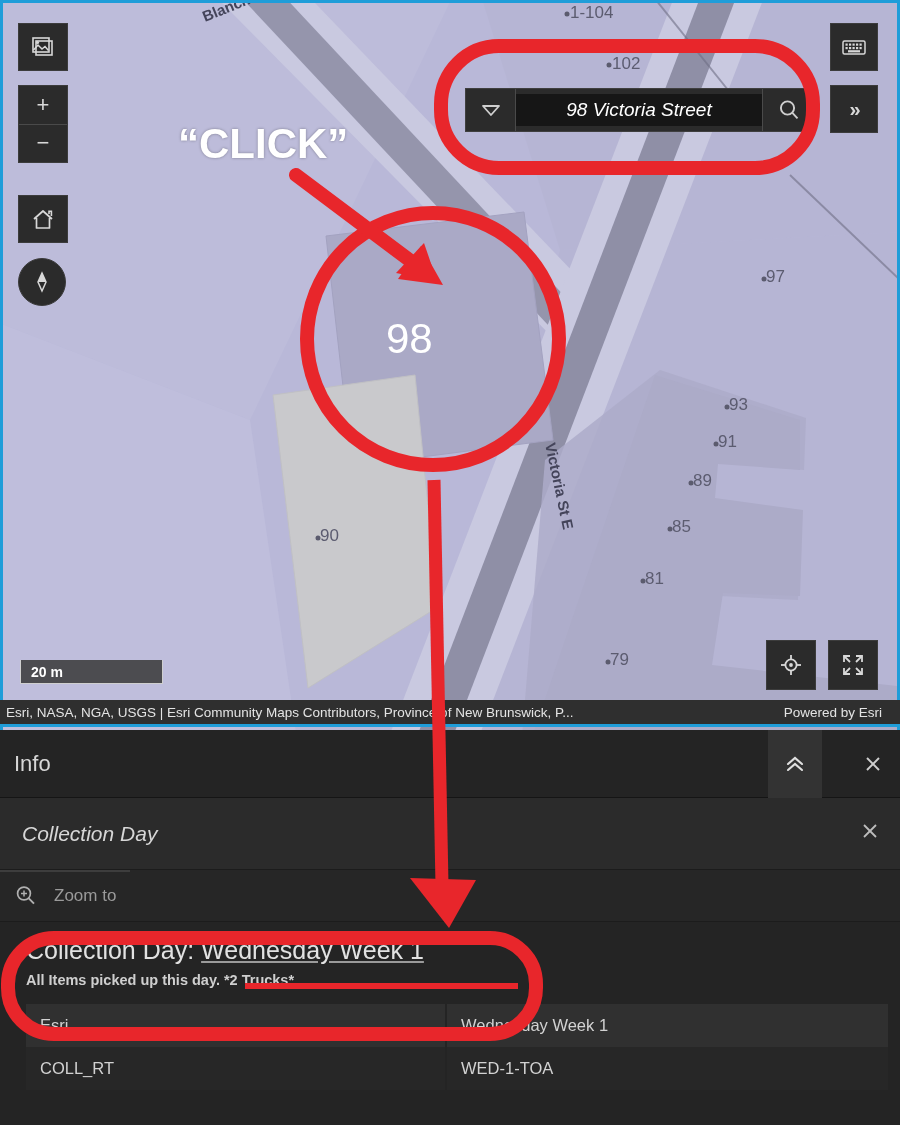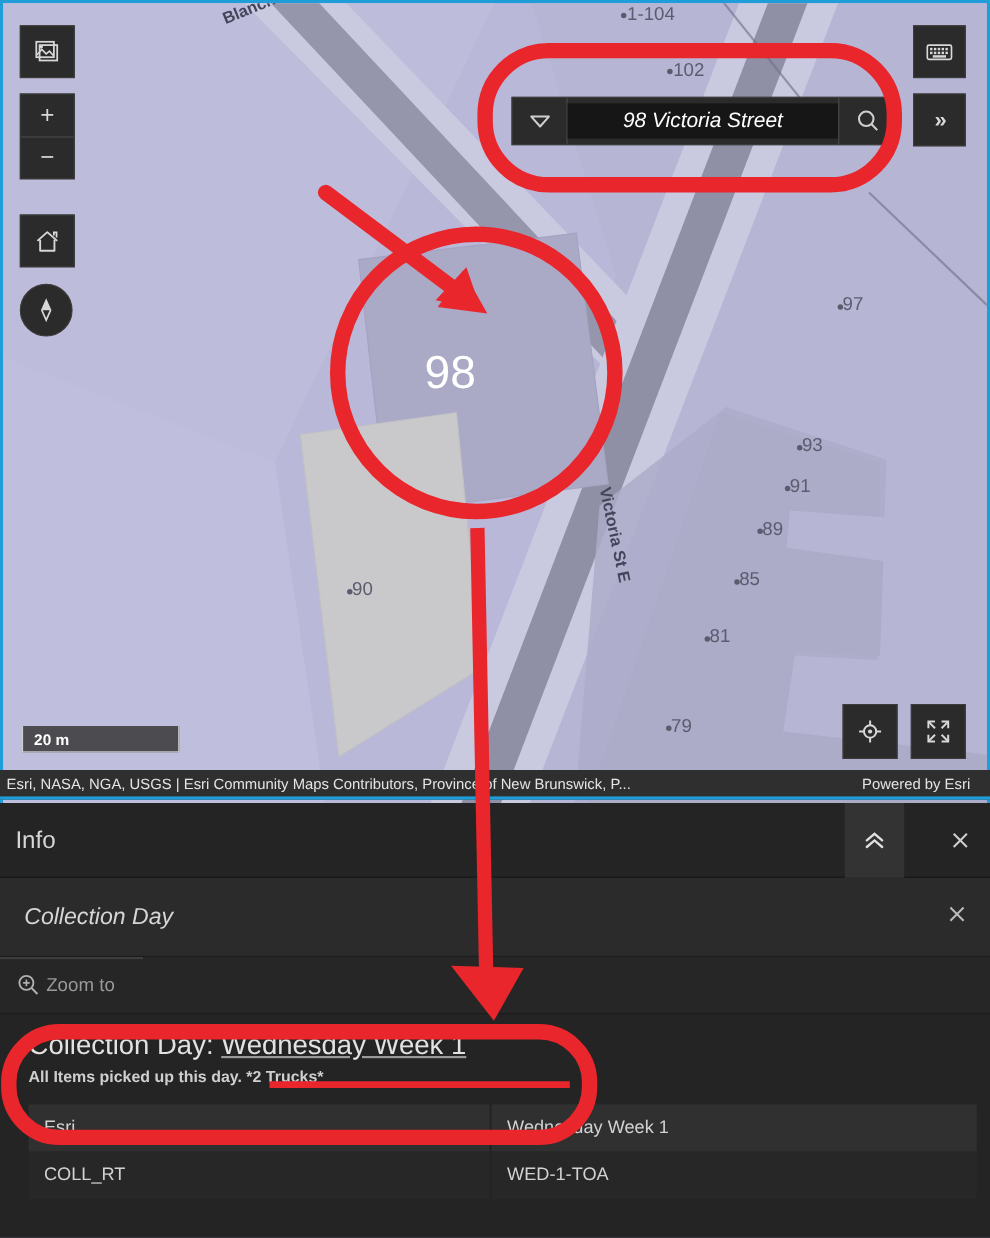--- a/index.html
+++ b/index.html
@@ -105,21 +105,21 @@
   .feature-header {
     height: 72px; background: #2b2b2b; display: flex; align-items: center;
     border-bottom: 1px solid #1c1c1c;
     font-style: italic;
   }
   .feature-title { flex: 1; padding-left: 22px; color: #d6d6d6; font-size: 21px; }
   .feature-close { width: 60px; text-align: center; color: #bdbdbd; font-size: 20px; }
 
   .zoom-row {
     height: 52px; background: #262626; display: flex; align-items: center;
-    padding-left: 14px; gap: 4px; border-bottom: 1px solid #1c1c1c;
+    padding-left: 14px; gap: 16px; border-bottom: 1px solid #1c1c1c;
     position: relative;
   }
   .zoom-row::before {
     content:""; position:absolute; left:0; top:0; width:130px; height:2px; background:#3d3d3d;
   }
   .zoom-label { color: #9a9a9a; font-size: 17px; }
 
   .popup-body { padding: 14px 26px 0 26px; }
   .popup-heading { color: #e2e2e2; font-size: 25px; font-weight: 400; }
   .popup-heading .hl { text-decoration: underline; text-decoration-color: #9a9a9a; }
@@ -400,16 +400,17 @@
       <line x1="434" y1="480" x2="442" y2="885" stroke="#e8262b" stroke-width="13" stroke-linecap="butt"></line>
       <polygon points="449,928 410,878 476,880" fill="#e8262b"></polygon>
     </g>
 
     <rect x="8" y="938" width="528" height="96" rx="46" ry="46" fill="none" stroke="#e8262b" stroke-width="14"></rect>
 
     <line x1="245" y1="986" x2="518" y2="986" stroke="#e8262b" stroke-width="6"></line>
   </svg>
 
   <div class="anno">
+    <div class="click-label">“CLICK”</div>
     <div class="bldg-num">98</div>
   </div>
 
 </div>
 
 </body></html>

